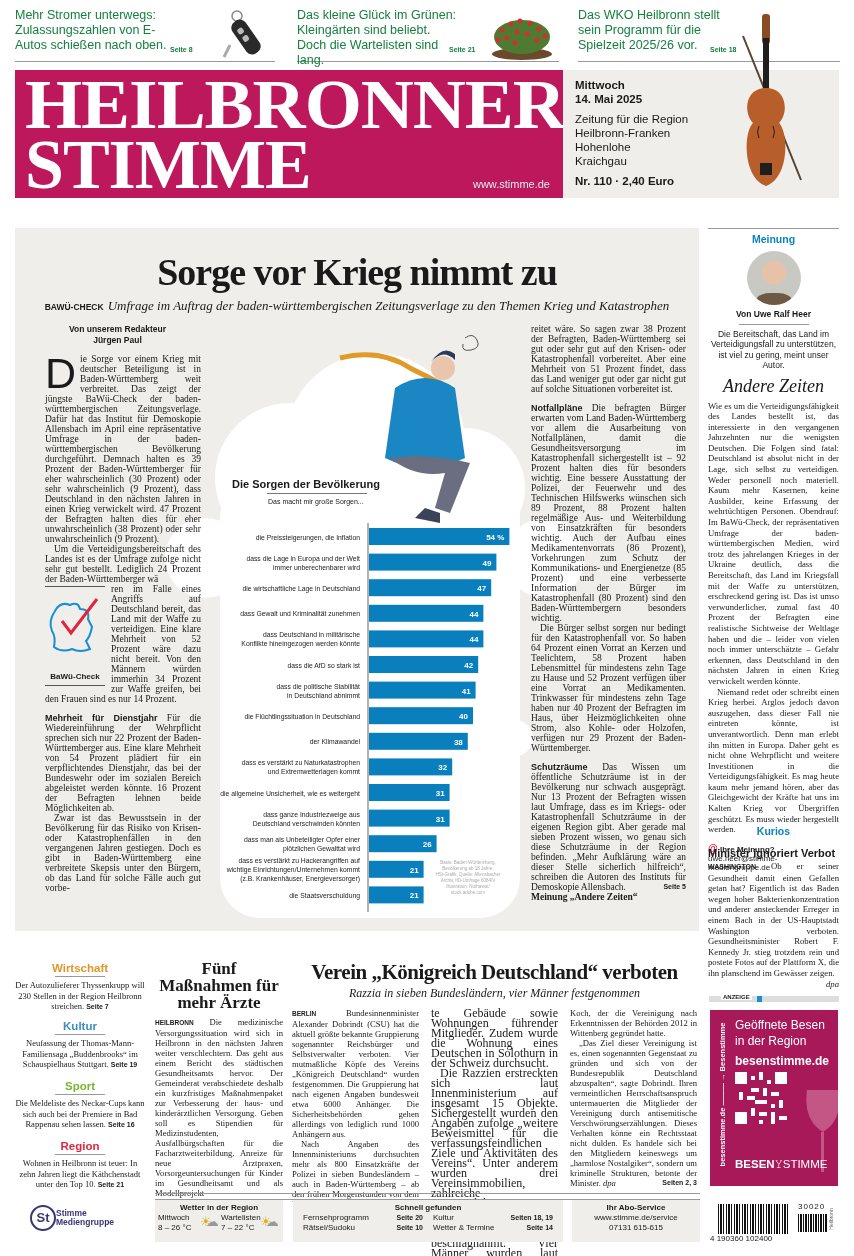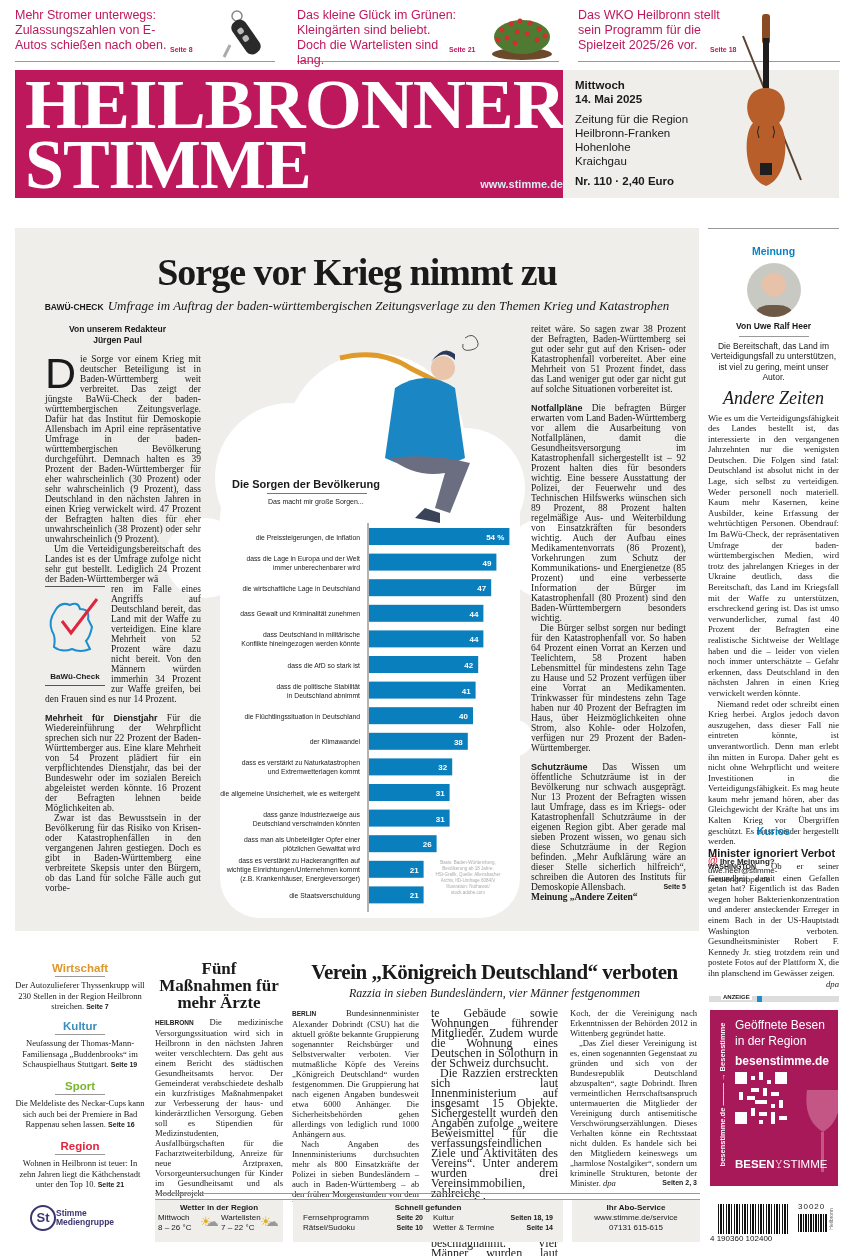--- a/index.html
+++ b/index.html
@@ -1,30 +1,30 @@
 <!DOCTYPE html>
 <html><head>
 <meta charset="utf-8">
 <style>
   * { box-sizing: border-box; margin: 0; padding: 0; }
   html, body { width: 854px; height: 1256px; background: #ffffff; overflow: hidden; }
   body { position: relative; font-family: "Liberation Serif", serif; color: #1a1a1a; }
   .sans { font-family: "Liberation Sans", sans-serif; }
 
   
-  .teaser { position: absolute; top: 8px; height: 54px; font-family: "Liberation Sans", sans-serif; font-size: 12.5px; line-height: 15px; color: #be185d; border-bottom: 1px solid #999; }
+  .teaser { position: absolute; top: 8px; height: 54px; font-family: "Liberation Sans", sans-serif; font-size: 12.5px; line-height: 15px; color: #15803d; border-bottom: 1px solid #999; }
   .teaser .ref { position: absolute; font-size: 7px; font-weight: bold; }
   .teaser .pic { position: absolute; }
 
   
   .mast { position: absolute; left: 15px; top: 70px; width: 548px; height: 128px; background: #be185d; padding-left: 32px; }
   .mast .l1, .mast .l2 { position: absolute; left: 10px; color: #fff; font-family: "Liberation Serif", serif; font-weight: bold; letter-spacing: -1px; }
   .mast .l1 { top: 0px; font-size: 70px; line-height: 70px; transform: scaleX(1.05); transform-origin: left; }
   .mast .l2 { top: 60px; font-size: 70px; line-height: 70px; }
-  .mast .url { position: absolute; right: 0; bottom: 8px; color: #d9ecf5; font-family: "Liberation Sans", sans-serif; font-weight: bold; font-size: 11px; }
+  .mast .url { position: absolute; right: 13px; bottom: 8px; color: #d9ecf5; font-family: "Liberation Sans", sans-serif; font-weight: normal; font-size: 11px; }
   .masthead-info { position: absolute; left: 563px; top: 70px; width: 276px; height: 128px; background: #efeeea; padding: 8px 12px; font-family: "Liberation Sans", sans-serif; font-size: 11.5px; line-height: 14px; }
   .masthead-info .b { font-weight: bold; }
 
   
   .lead { position: absolute; left: 15px; top: 228px; width: 684px; height: 703px; background: #efeeea; }
   .headline { position: absolute; left: 0; width: 684px; top: 22px; text-align: center; font-family: "Liberation Serif", serif; font-weight: bold; font-size: 38px; letter-spacing: -1px; }
   .subhead { position: absolute; left: 0; width: 684px; top: 70px; text-align: center; font-size: 13px; font-style: italic; }
   .subhead .kicker { font-family: "Liberation Sans", sans-serif; font-style: normal; font-weight: bold; font-size: 8.5px; margin-right: 4px; }
   .byline { position: absolute; left: 30px; top: 96px; width: 145px; text-align: center; font-family: "Liberation Sans", sans-serif; font-size: 8.5px; font-weight: bold; line-height: 11px; }
   .col { position: absolute; font-size: 9.5px; line-height: 10px; text-align: justify; hyphens: auto; }
@@ -245,21 +245,21 @@
 <div class="src">
   <div>Basis: Baden-Württemberg,</div>
   <div>Bevölkerung ab 18 Jahre.</div>
   <div>HSt-Grafik, Quelle: Allensbacher</div>
   <div>Archiv, IfD-Umfrage 6084/V</div>
   <div>Illustration: Nuthawut/</div>
   <div>stock.adobe.com</div>
 </div>
 
 <div class="rc" style="top:228px;">
-  <div style="border-top:1px solid #999;padding-top:16px" class="rc-head">Meinung</div>
+  <div style="border-top:1px solid #999;padding-top:4px" class="rc-head">Meinung</div>
   <div class="avatar"></div>
   <div class="small" style="font-weight:bold;margin-top:4px">Von Uwe Ralf Heer</div>
   <div style="width:70px;border-top:1px solid #999;margin:4px auto"></div>
   <div class="small">Die Bereitschaft, das Land im Verteidigungsfall zu unterstützen, ist viel zu gering, meint unser Autor.</div>
   <div style="text-align:center;font-style:italic;font-size:18px;margin:5px 0 4px">Andere Zeiten</div>
   <div class="body">
     <p>Wie es um die Verteidigungsfähigkeit des Landes bestellt ist, das interessierte in den vergangenen Jahrzehnten nur die wenigsten Deutschen. Die Folgen sind fatal: Deutschland ist absolut nicht in der Lage, sich selbst zu verteidigen. Weder personell noch materiell. Kaum mehr Kasernen, keine Ausbilder, keine Erfassung der wehrtüchtigen Personen. Obendrauf: Im BaWü-Check, der repräsentativen Umfrage der baden-württembergischen Medien, wird trotz des jahrelangen Krieges in der Ukraine deutlich, dass die Bereitschaft, das Land im Kriegsfall mit der Waffe zu unterstützen, erschreckend gering ist. Das ist umso verwunderlicher, zumal fast 40 Prozent der Befragten eine realistische Sichtweise der Weltlage haben und die – leider von vielen noch immer unterschätzte – Gefahr erkennen, dass Deutschland in den nächsten Jahren in einen Krieg verwickelt werden könnte.</p>
     <p style="text-indent:9px">Niemand redet oder schreibt einen Krieg herbei. Arglos jedoch davon auszugehen, dass dieser Fall nie eintreten könnte, ist unverantwortlich. Denn man erlebt ihn mitten in Europa. Daher geht es nicht ohne Wehrpflicht und weitere Investitionen in die Verteidigungsfähigkeit. Es mag heute kaum mehr jemand hören, aber das Gleichgewicht der Kräfte hat uns im Kalten Krieg vor Übergriffen geschützt. Es muss wieder hergestellt werden.</p>
   </div>
   <div style="margin-top:8px;font-family:'Liberation Sans',sans-serif;font-size:8px;font-weight:bold">

